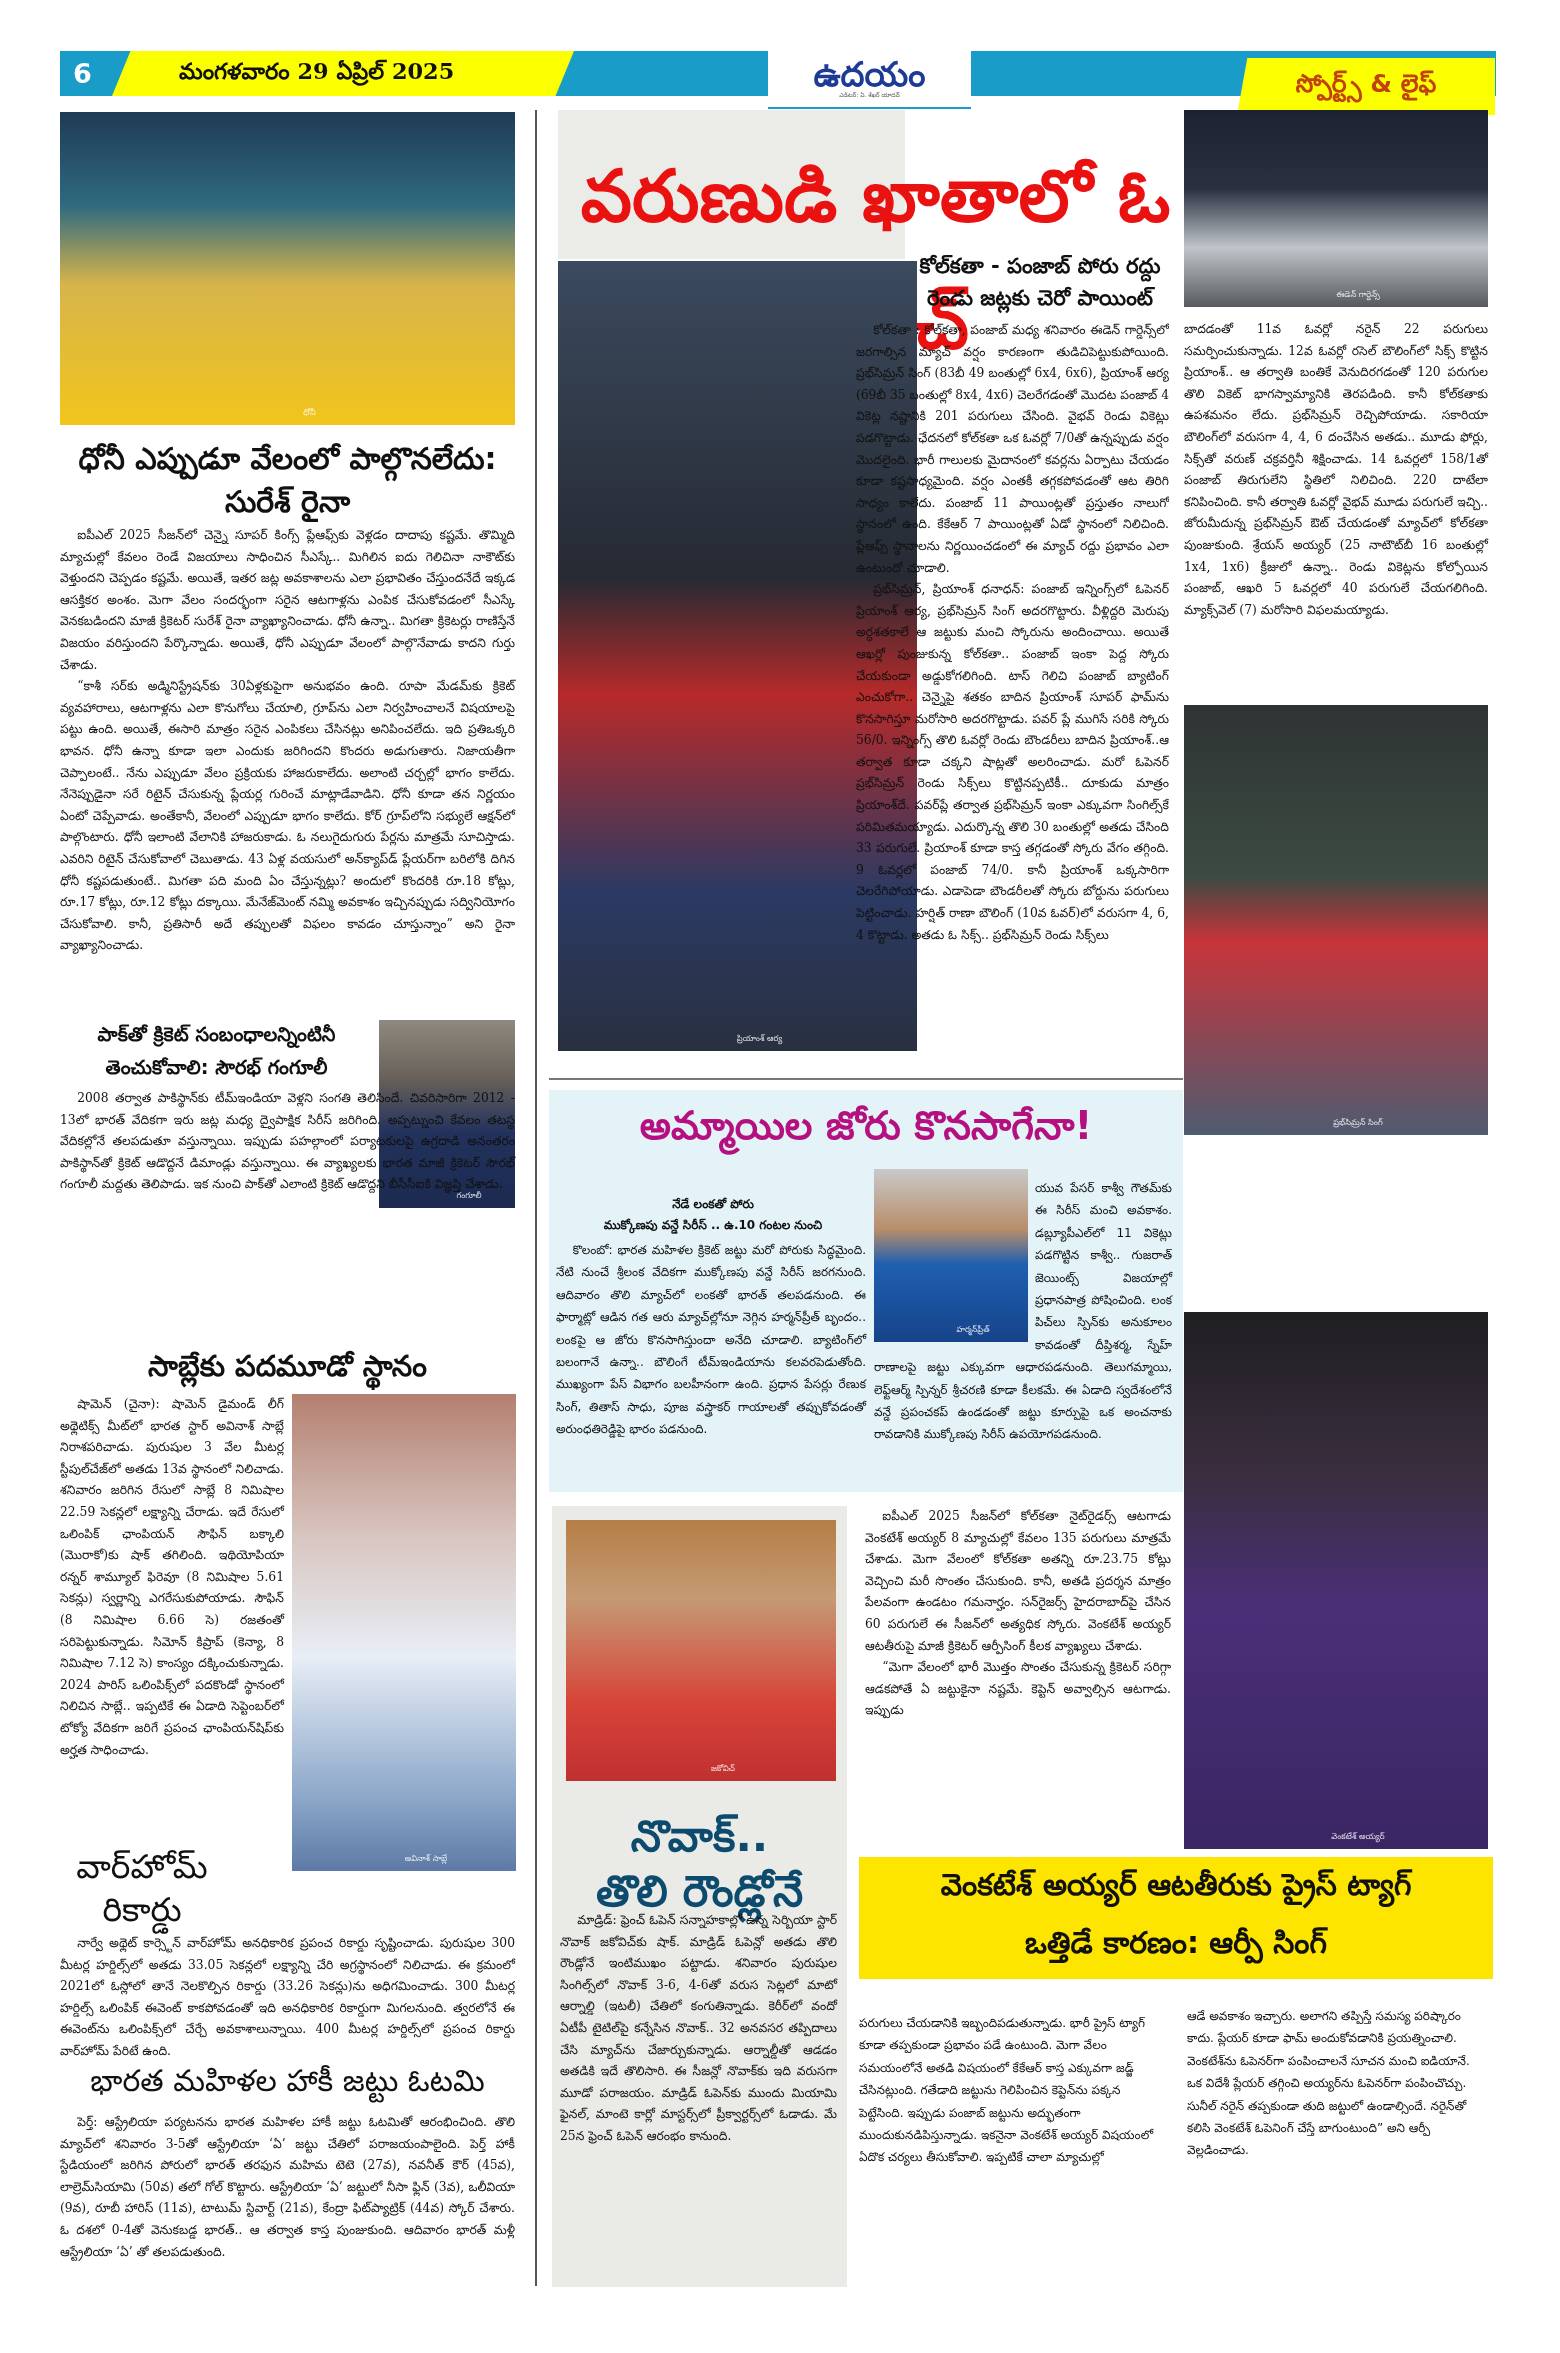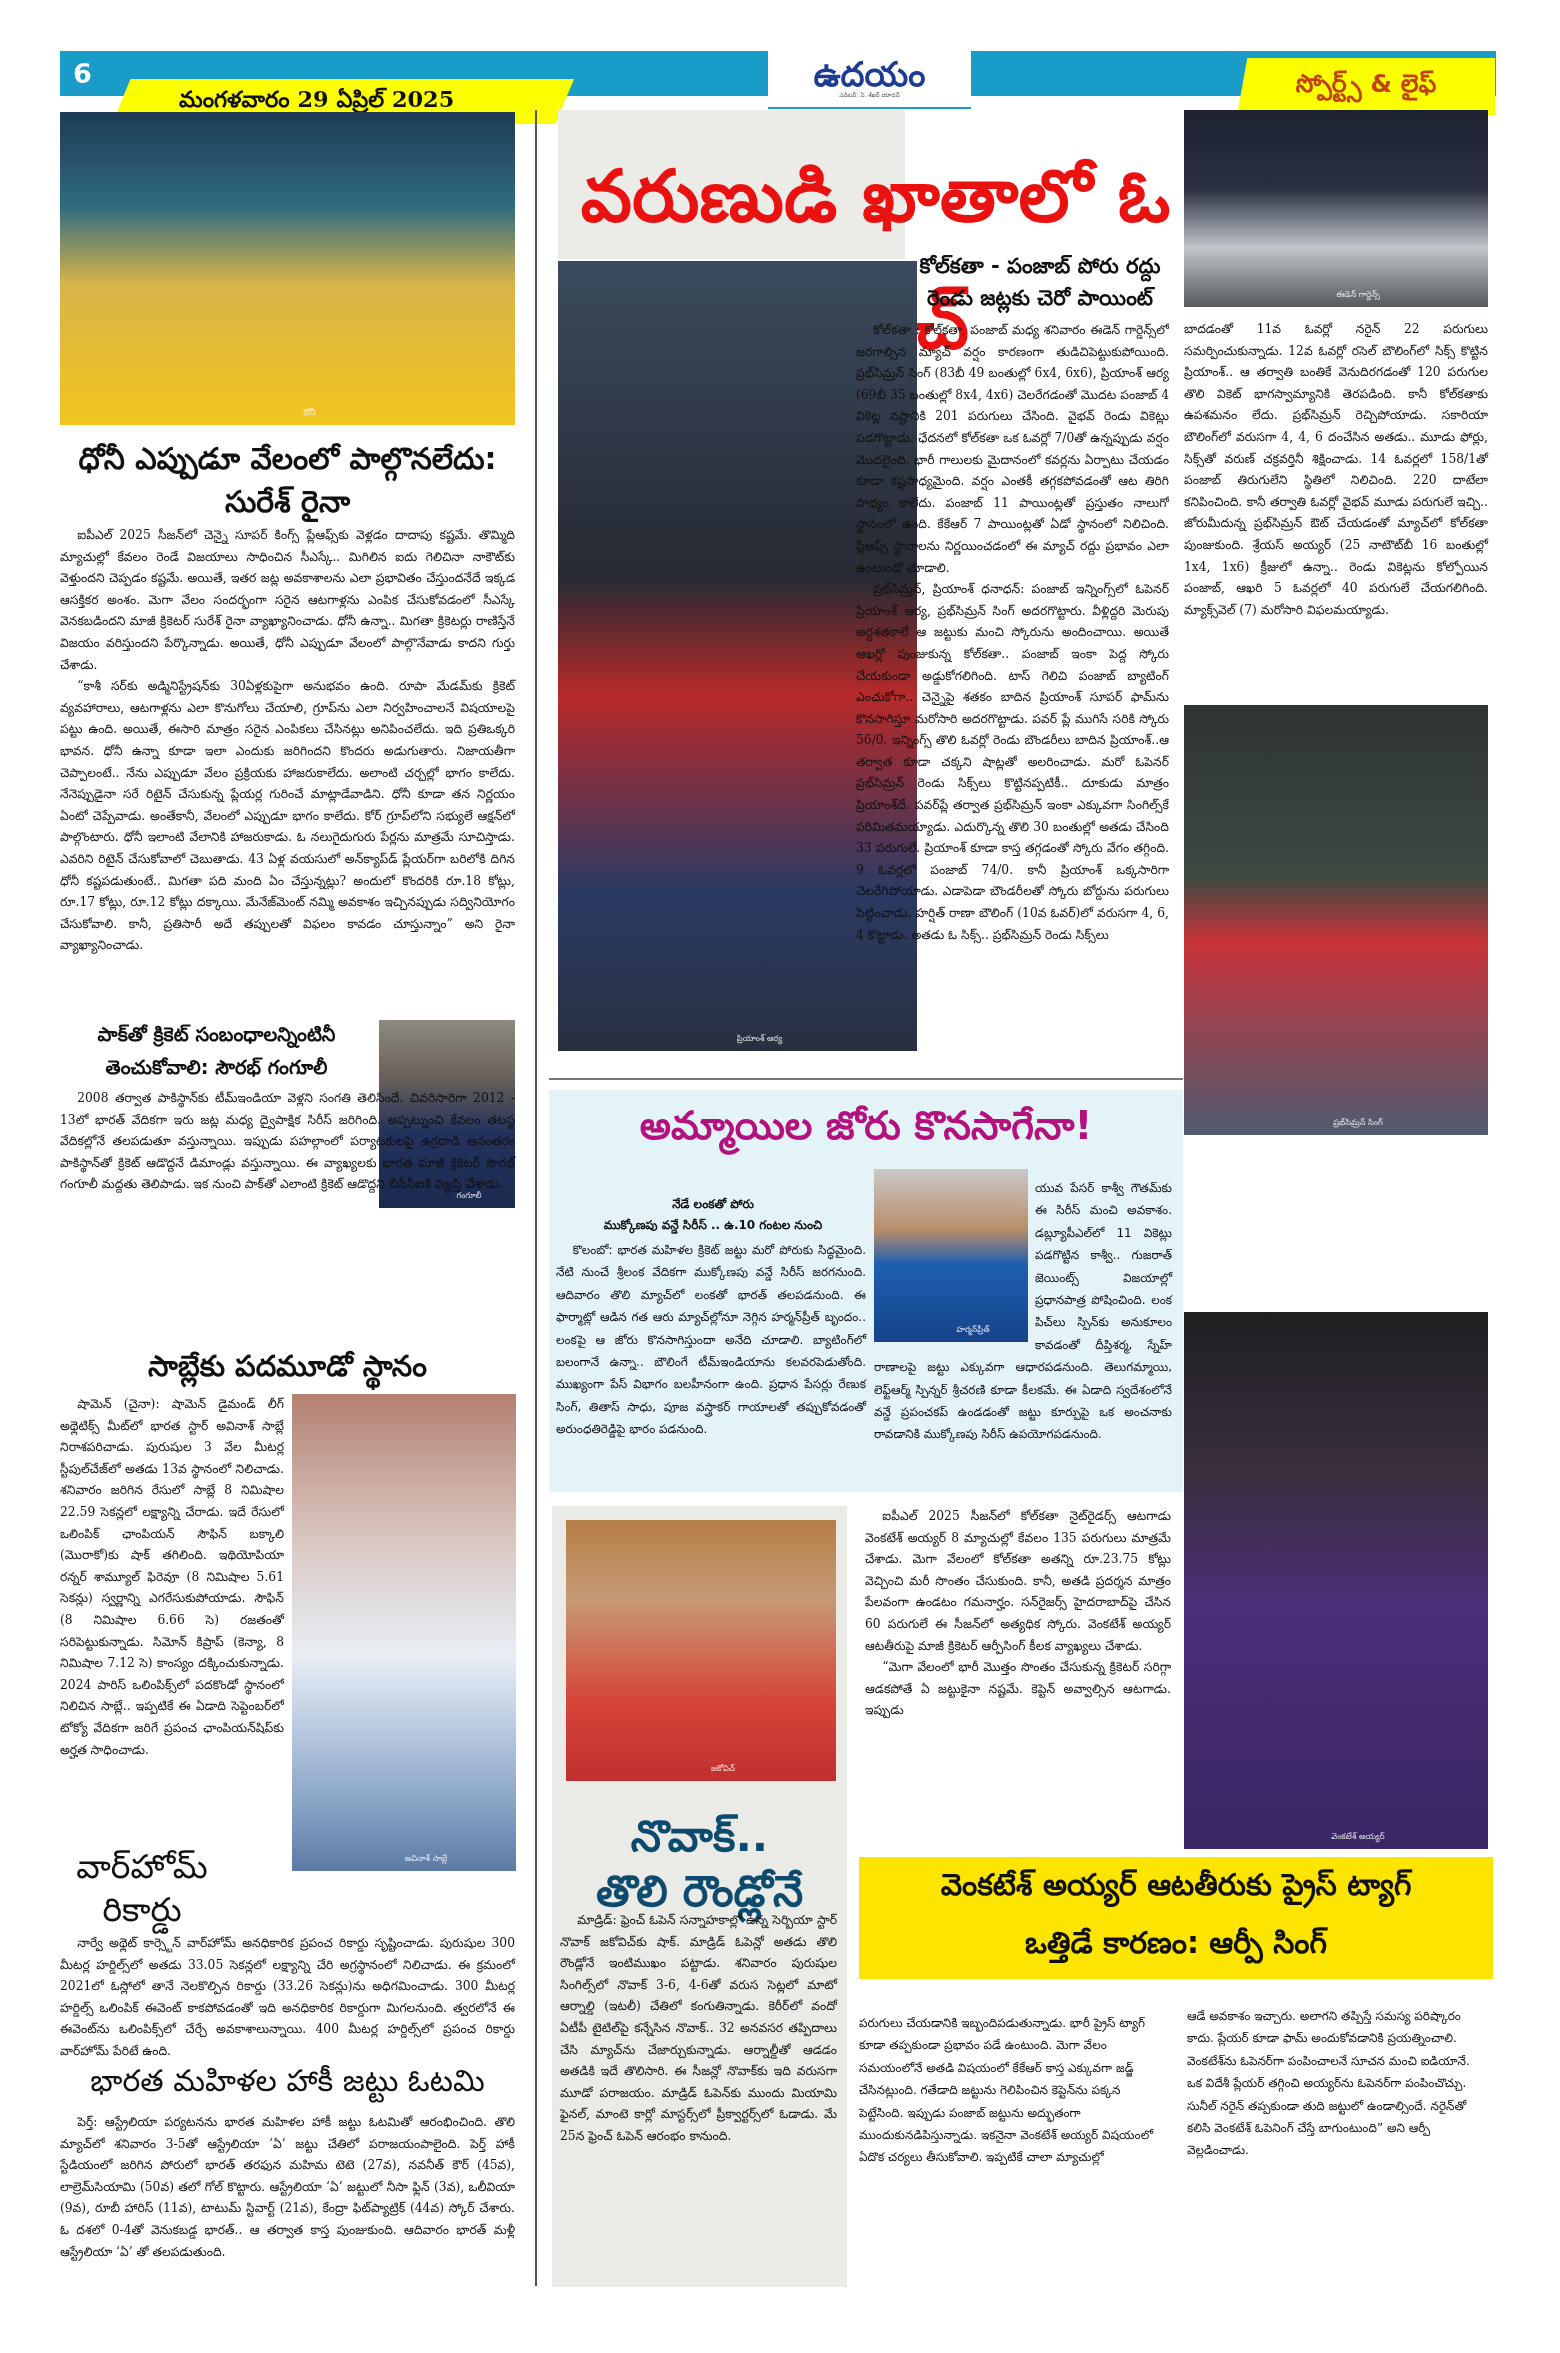--- a/index.html
+++ b/index.html
@@ -3,21 +3,21 @@
 <meta charset="utf-8">
 <style>
   * { box-sizing: border-box; margin: 0; padding: 0; }
   html, body { width: 1561px; height: 2354px; background: #ffffff; overflow: hidden; }
   body { position: relative; font-family: "DejaVu Sans", sans-serif; color: #111; }
   .abs { position: absolute; }
 
   
   .hdr-band { left: 60px; top: 51px; width: 1436px; height: 45px; background: #1a9cc9; }
   .hdr-page { left: 60px; top: 51px; width: 45px; height: 45px; color: #fff; font: bold 27px "DejaVu Sans", sans-serif; display: flex; align-items: center; justify-content: center; }
-  .hdr-date { left: 112px; top: 51px; width: 462px; height: 45px; background: #fbff00; clip-path: polygon(4% 0, 100% 0, 96% 100%, 0 100%); display: flex; align-items: center; padding-left: 67px; font: bold 22.4px "DejaVu Serif", serif; color: #111; margin-top: 28px; }
+  .hdr-date { left: 112px; top: 51px; width: 462px; height: 45px; background: #fbff00; clip-path: polygon(4% 0, 100% 0, 96% 100%, 0 100%); display: flex; align-items: center; padding-left: 67px; font: bold 22.4px "DejaVu Serif", serif; color: #111; }
   .hdr-logo { left: 768px; top: 43px; width: 203px; height: 66px; background: #fff; border-bottom: 2.2px solid #1a9cc9; display: flex; flex-direction: column; align-items: center; justify-content: center; }
   .hdr-logo .tiny { font-size: 6px; color: #555; }
   .hdr-logo .name { font: bold 34px "DejaVu Sans", sans-serif; color: #1d3a94; line-height: 1; }
   .hdr-section { left: 1237px; top: 58px; width: 258px; height: 57px; background: #fbff00; clip-path: polygon(4% 0, 100% 0, 100% 100%, 0 100%); display: flex; align-items: center; justify-content: center; font: bold 25px "DejaVu Sans", sans-serif; color: #c2410c; }
 
   
   .photo { overflow: hidden; }
   .ph-dhoni { left: 60px; top: 112px; width: 455px; height: 313px; background: linear-gradient(180deg,#1e3b54 0%,#2f6a80 30%,#d7b44a 55%,#f2c51c 100%); }
   .ph-punjab1 { left: 558px; top: 261px; width: 359px; height: 790px; background: linear-gradient(180deg,#3b4a5e 0%,#262a33 40%,#b72a2a 55%,#2b3a63 80%,#283040 100%); }
   .ph-stadium { left: 1184px; top: 110px; width: 304px; height: 197px; background: linear-gradient(180deg,#1c2230 0%,#2a3040 40%,#bfc5c9 70%,#565a5e 100%); }

